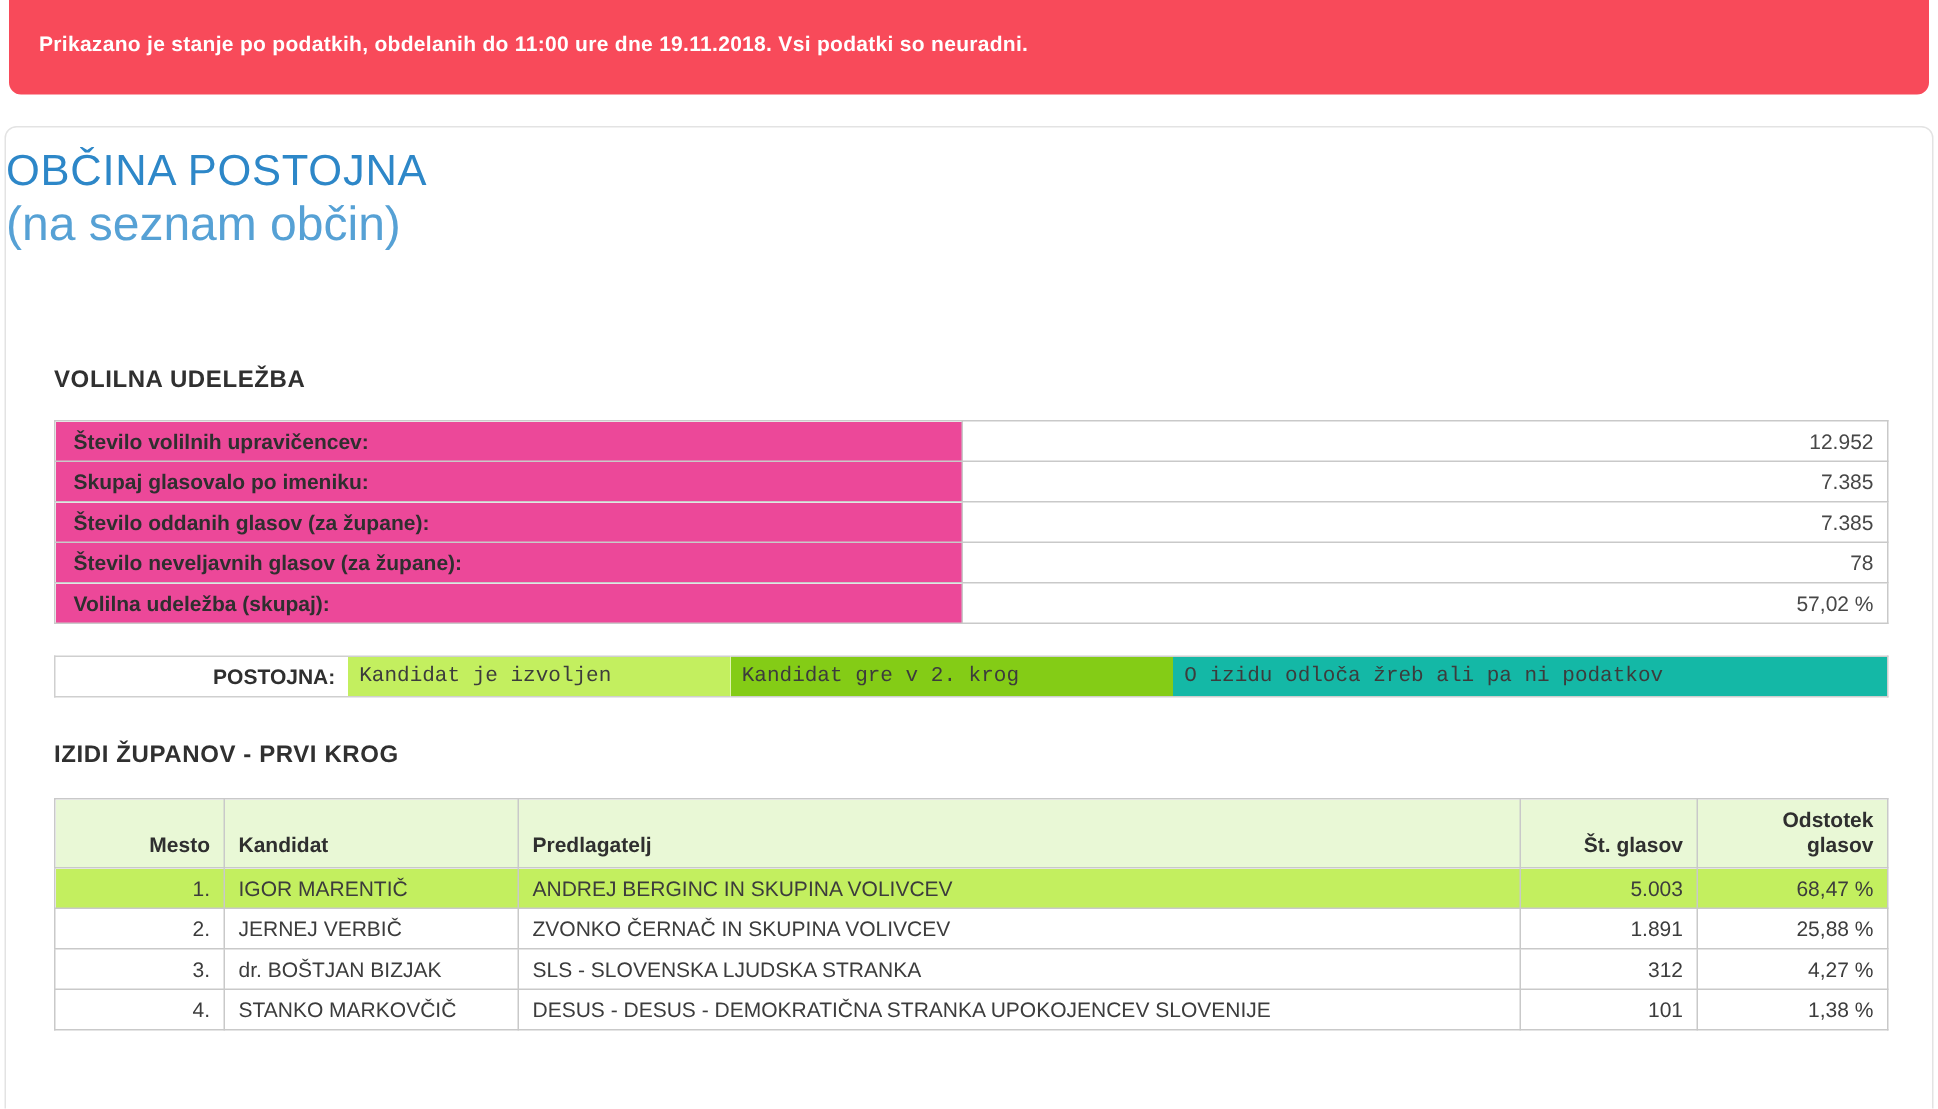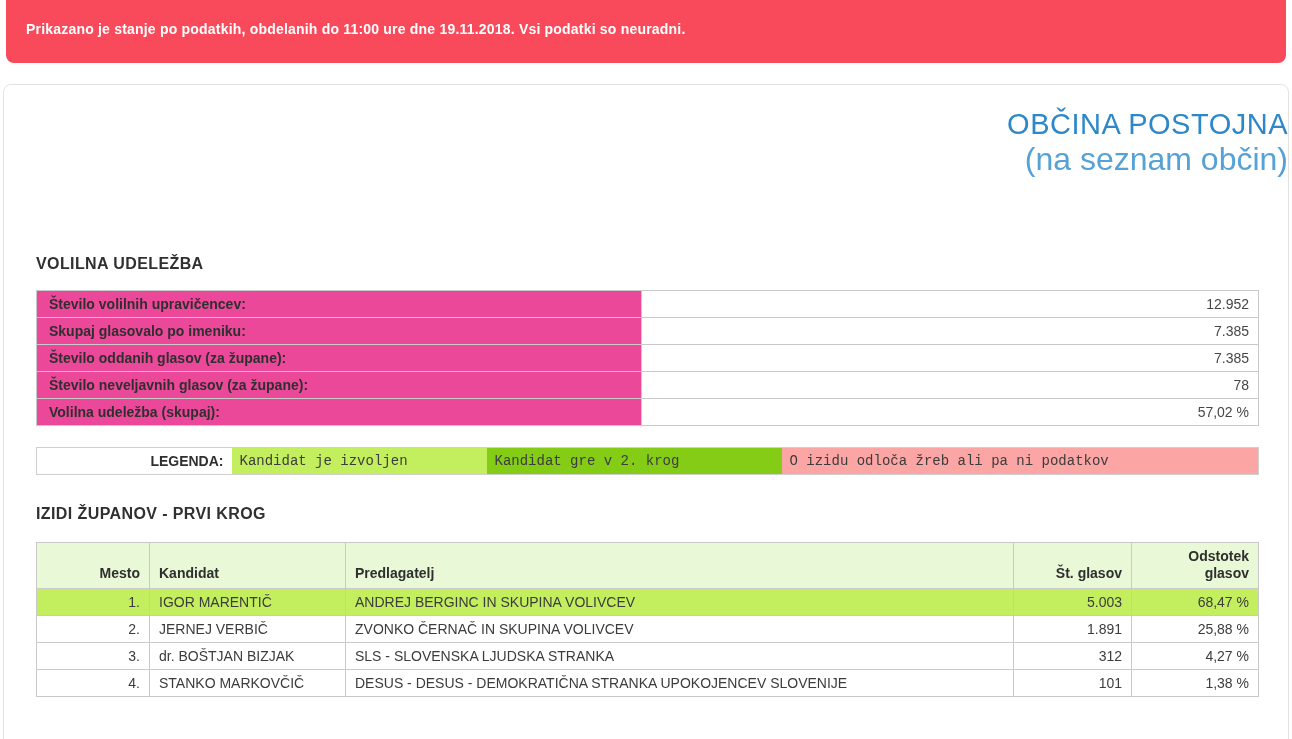--- a/index.html
+++ b/index.html
@@ -21,21 +21,21 @@
     color: #ffffff; font-weight: bold; font-size: 14px; letter-spacing: 0.2px;
   }
   
   .card {
     margin: 21px 3px 0 3px;
     border: 1px solid #e3e3e3;
     border-radius: 8px;
     height: 700px;
     background: #ffffff;
   }
-  .titles { text-align: right; margin-top: 21px; }
+  .titles { text-align: left; margin-top: 11px; }
   .titles h1 {
     font-size: 29px; font-weight: normal; color: #2d87c8; line-height: 36px;
     letter-spacing: 0.5px;
   }
   .titles a.subtitle {
     display: block; font-size: 32px; color: #56a1d5; line-height: 34px;
     text-decoration: none; cursor: pointer;
   }
   .content { padding: 0 0 0 32px; }
   h2.section {
@@ -118,24 +118,24 @@
           <tr>
             <th class="t-label">Volilna udeležba (skupaj):</th>
             <td class="t-value">57,02 %</td>
           </tr>
         </tbody>
     </table>
 
     <table class="legend">
       <tbody>
         <tr>
-          <td class="legend-label">LEGENDA:</td>
+          <td class="legend-label">POSTOJNA:</td>
         <td class="legend-item" style="background: rgb(195, 239, 95); width: 255px;">Kandidat je izvoljen</td>
             <td class="legend-item" style="background: #84cc16; width: 295px;">Kandidat gre v 2. krog</td>
-            <td class="legend-item" style="background: #fca5a5; width: 477px;">O izidu odloča žreb ali pa ni podatkov</td>
+            <td class="legend-item" style="background: #14b8a6; width: 477px;">O izidu odloča žreb ali pa ni podatkov</td>
           </tr>
       </tbody>
     </table>
 
     <h2 class="section h-results">IZIDI ŽUPANOV - PRVI KROG</h2>
 
     <table class="results">
       <thead>
         <tr>
           <th class="c-mesto">Mesto</th>

